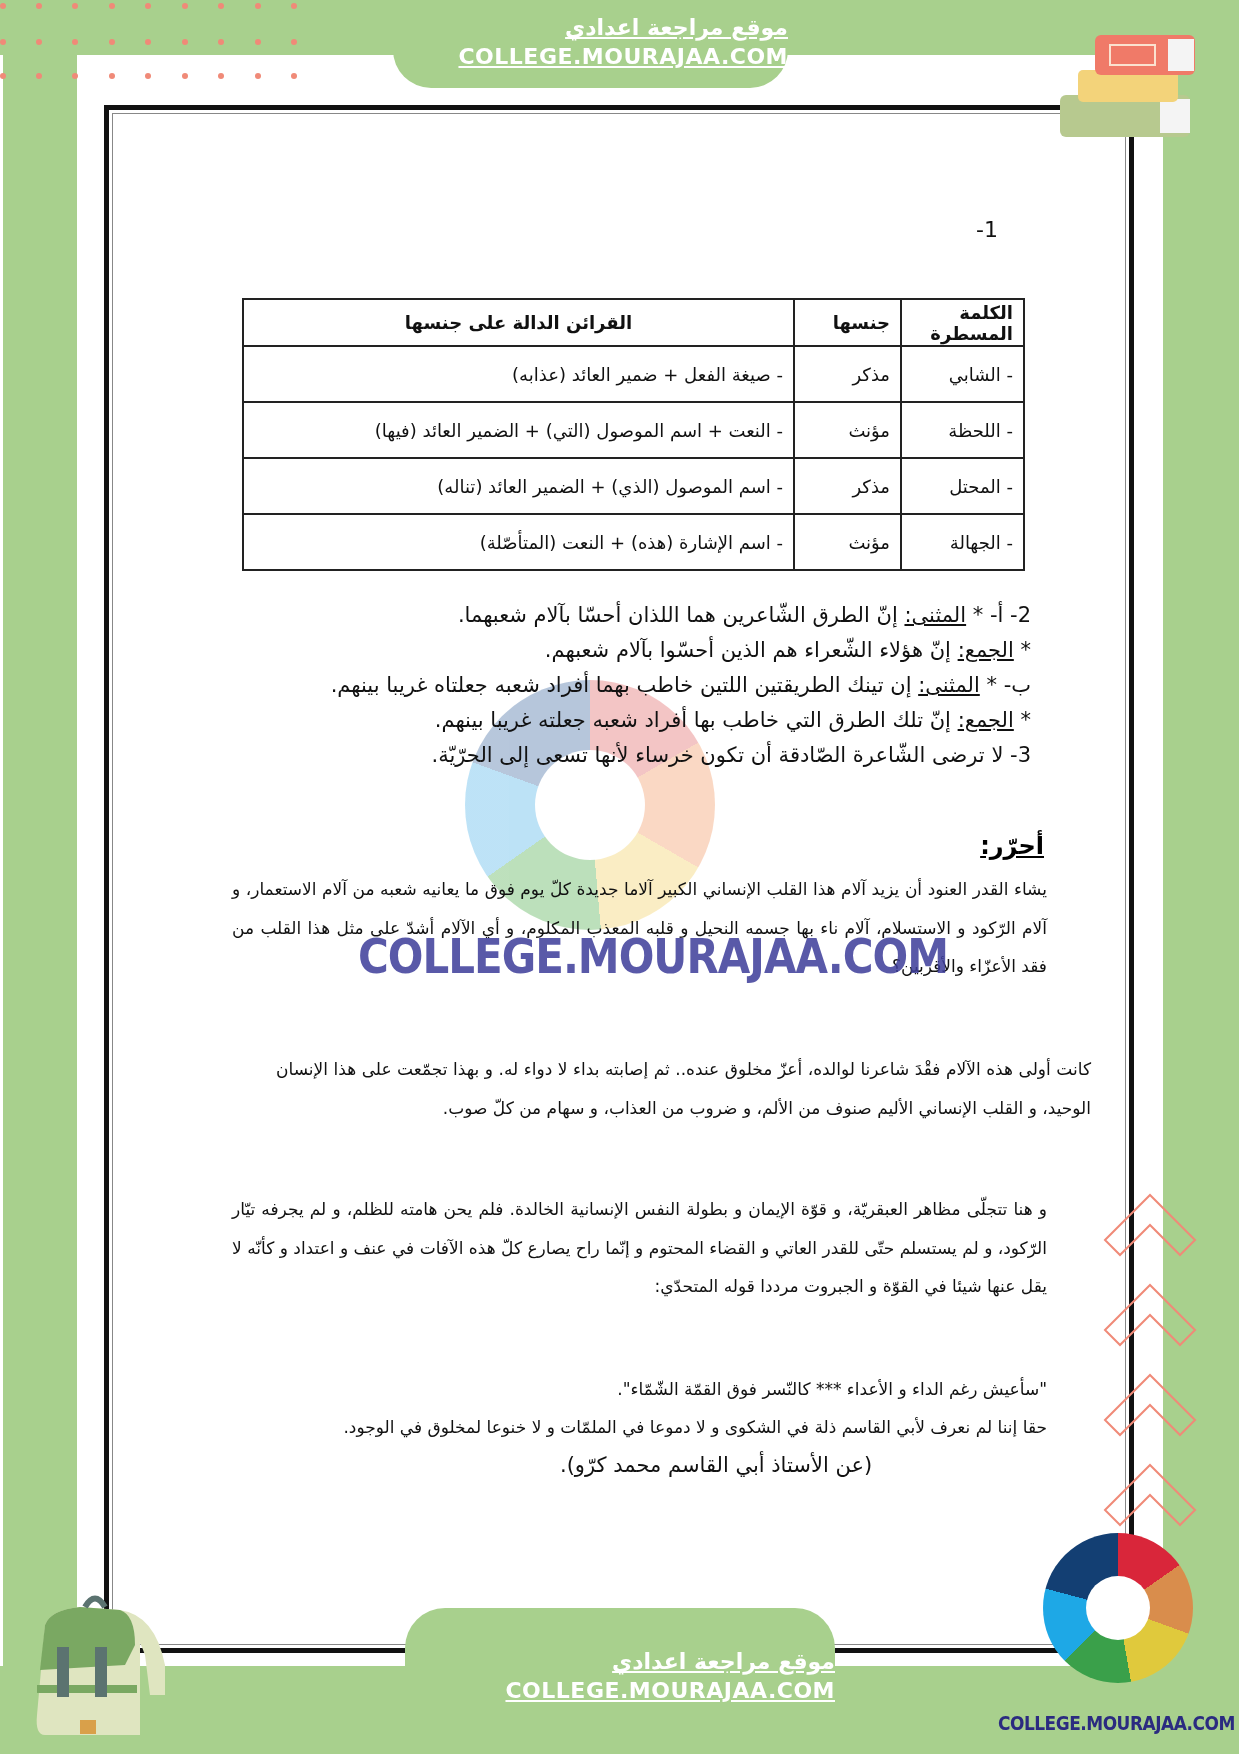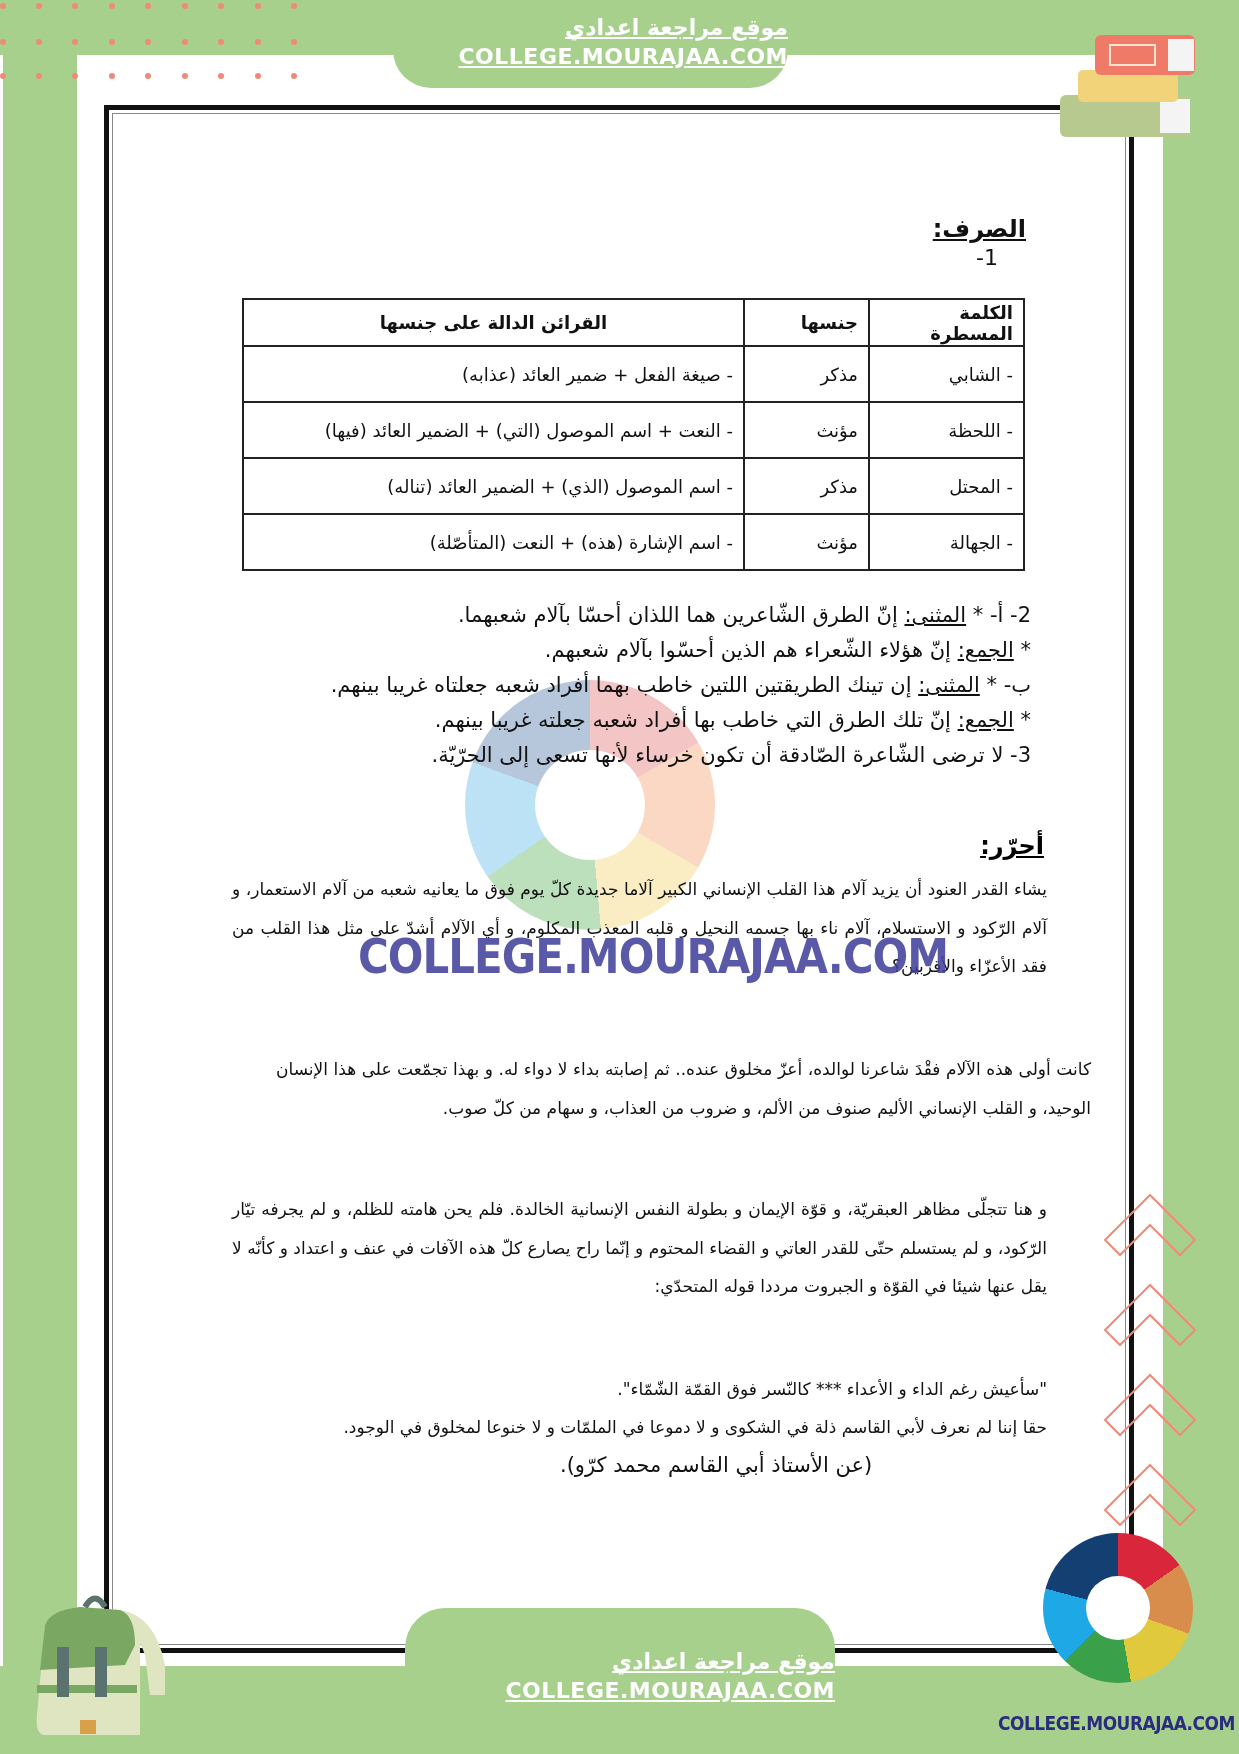--- a/index.html
+++ b/index.html
@@ -29,21 +29,21 @@
 
   .content { position: absolute; left: 228px; top: 215px; width: 820px; direction: rtl; color: #111; font-family: "DejaVu Sans", sans-serif; }
 
   .section-title { font-size: 24px; font-weight: bold; text-decoration: underline; text-align: right; padding-right: 22px; }
   .sub-num { font-size: 22px; text-align: right; padding-right: 50px; margin-top: 2px; }
 
   table.sarf { position: absolute; left: 242px; top: 298px; width: 783px; border-collapse: collapse; direction: rtl; font-size: 18px; color: #111; }
   table.sarf td, table.sarf th { border: 2px solid #222; height: 56px; padding: 0 10px; text-align: right; font-weight: normal; }
   table.sarf th { height: 47px; font-weight: bold; }
   table.sarf th.c3 { text-align: center; }
-  .w1 { width: 155px; } .w2 { width: 125px; border-radius: 22px; }
+  .w1 { width: 123px; } .w2 { width: 107px; border-radius: 22px; }
 
   .q { position: absolute; right: 208px; direction: rtl; font-size: 21px; color: #111; line-height: 34px; text-align: right; }
   .u { text-decoration: underline; }
 
   .para { position: absolute; left: 232px; width: 815px; direction: rtl; font-size: 17px; line-height: 38.5px; color: #111; text-align: justify; text-align-last: right; }
   .h2 { position: absolute; right: 195px; top: 832px; font-size: 24px; font-weight: bold; text-decoration: underline; direction: rtl; }
 
   
   .wm-logo { position: absolute; left: 465px; top: 680px; width: 250px; height: 250px; border-radius: 50%; opacity: 0.5; }
   .wm-logo .hole { position: absolute; left: 70px; top: 70px; width: 110px; height: 110px; border-radius: 50%; background: #fff; }
@@ -105,21 +105,20 @@
 <svg class="books" viewBox="0 0 160 130">
   <rect x="20" y="80" width="130" height="42" rx="6" fill="#b7c98f"></rect>
   <rect x="120" y="84" width="30" height="34" fill="#f4f4f4"></rect>
   <rect x="38" y="55" width="100" height="32" rx="5" fill="#f3d37a"></rect>
   <rect x="55" y="20" width="100" height="40" rx="6" fill="#f07a68"></rect>
   <rect x="70" y="30" width="45" height="20" fill="none" stroke="#fbe1cf" stroke-width="2"></rect>
   <rect x="128" y="24" width="26" height="32" fill="#f4f4f4"></rect>
 </svg>
 
 <div class="content">
-  <div class="section-title">الصرف:</div>
   <div class="sub-num">1-</div>
 </div>
 
 <table class="sarf">
   <tbody>
       <tr>
     <th class="w1">الكلمة المسطرة</th>
     <th class="w2">جنسها</th>
     <th class="c3">القرائن الدالة على جنسها</th>
   </tr>

